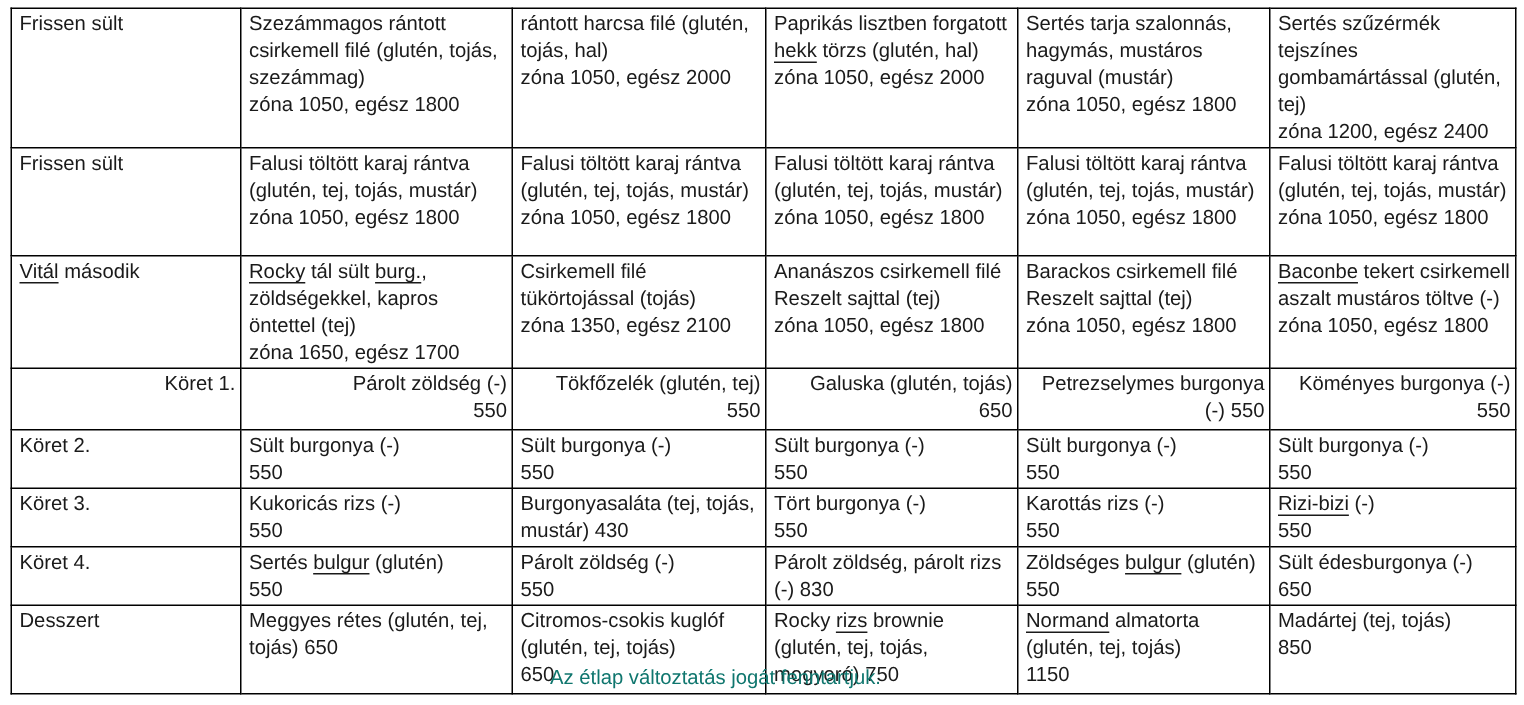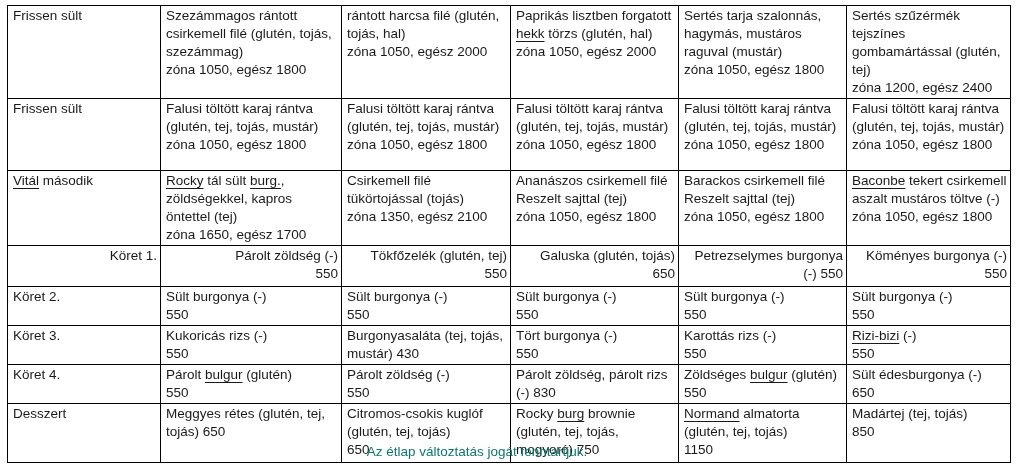--- a/index.html
+++ b/index.html
@@ -241,21 +241,21 @@
           <td>
             <div class="par"><span class="miss">Rizi-bizi</span><span> (-)</span></div>
             <div class="par"><span>550</span></div>
           </td>
         </tr>
         <tr class="r7">
           <td>
             <div class="par"><span>Köret 4.</span></div>
           </td>
           <td>
-            <div class="par"><span>Párolt </span><span class="miss">bulgur</span><span> (glutén)</span></div>
+            <div class="par"><span>Sertés </span><span class="miss">bulgur</span><span> (glutén)</span></div>
             <div class="par"><span>550</span></div>
           </td>
           <td>
             <div class="par"><span>Párolt zöldség (-)</span></div>
             <div class="par"><span>550</span></div>
           </td>
           <td>
             <div class="par"><span>Párolt zöldség, párolt rizs (-) 830</span></div>
           </td>
           <td>
@@ -272,21 +272,21 @@
             <div class="par"><span>Desszert</span></div>
           </td>
           <td>
             <div class="par"><span>Meggyes rétes (glutén, tej, tojás) 650</span></div>
           </td>
           <td>
             <div class="par"><span>Citromos-csokis kuglóf (glutén, tej, tojás)</span></div>
             <div class="par"><span>650</span></div>
           </td>
           <td>
-            <div class="par"><span>Rocky </span><span class="miss">burg</span><span> brownie (glutén, tej, tojás, mogyoró) 750</span></div>
+            <div class="par"><span>Rocky </span><span class="miss">rizs</span><span> brownie (glutén, tej, tojás, mogyoró) 750</span></div>
           </td>
           <td>
             <div class="par"><span class="miss">Normand</span><span> almatorta (glutén, tej, tojás)</span></div>
             <div class="par"><span>1150</span></div>
           </td>
           <td>
             <div class="par"><span>Madártej (tej, tojás)</span></div>
             <div class="par"><span>850</span></div>
           </td>
         </tr>

